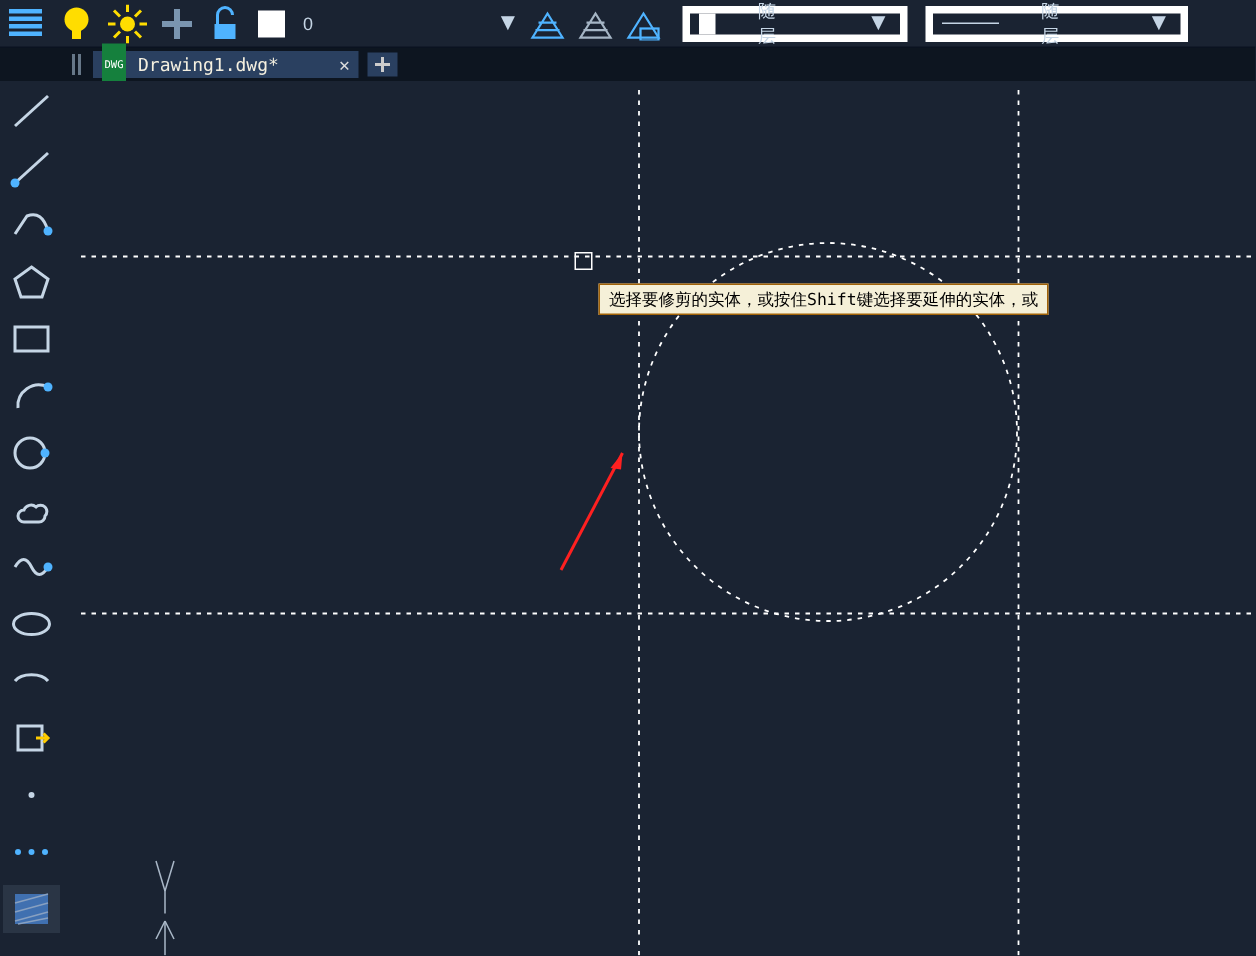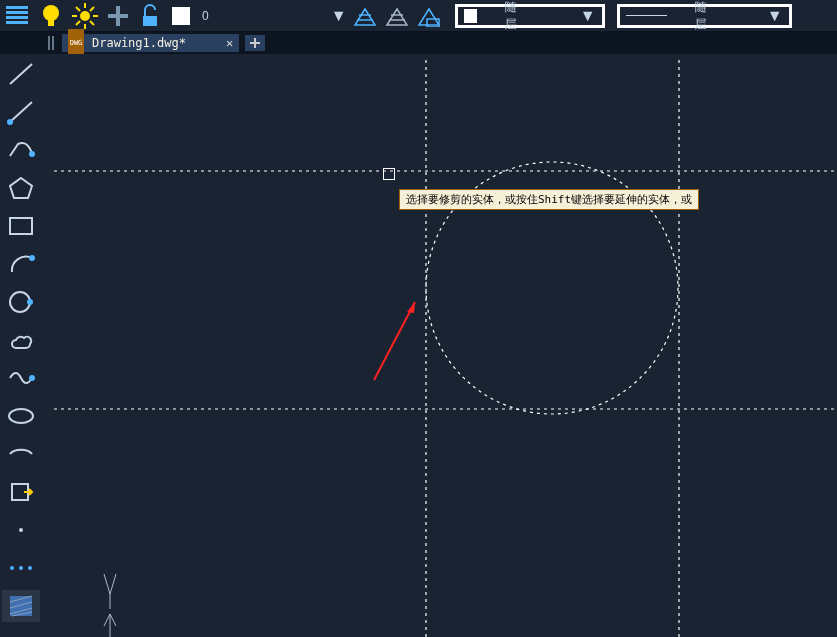--- a/index.html
+++ b/index.html
@@ -72,21 +72,21 @@
   font-size: 12px;
   padding: 0 4px;
 }
 .dropdown-arrow {
   color: #c5d5e5;
 }
 .linetype-box {
   display: flex;
   align-items: center;
   height: 24px;
-  border: 3px solid #ffffff;
+  border: 5px solid #ffffff;
   background: #1a2332;
   padding: 0 6px;
   gap: 24px;
 }
 .linetype-preview {
   width: 50px;
   height: 1px;
   background: #c5d5e5;
 }
 
@@ -118,21 +118,21 @@
   font-family: "SimSun", monospace;
   padding: 2px 6px;
   display: flex;
   align-items: center;
   gap: 8px;
   height: 18px;
 }
 .tab-dwg-icon {
   width: 16px;
   height: 28px;
-  background: #a16207;
+  background: #15803d;
   display: inline-flex;
   align-items: center;
   justify-content: center;
   font-size: 7px;
   color: #fff;
 }
 .tab-close {
   color: #ddd;
   margin-left: 32px;
   cursor: pointer;

